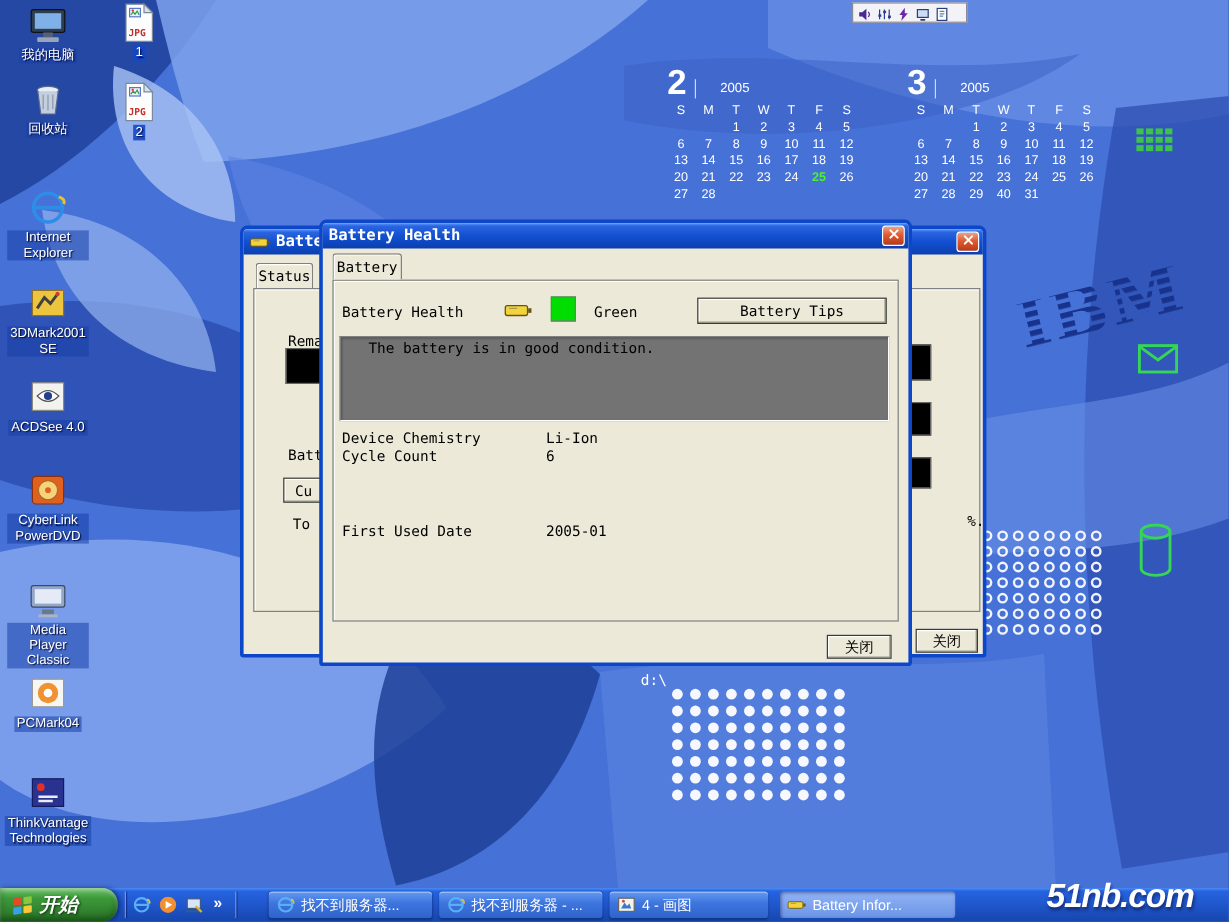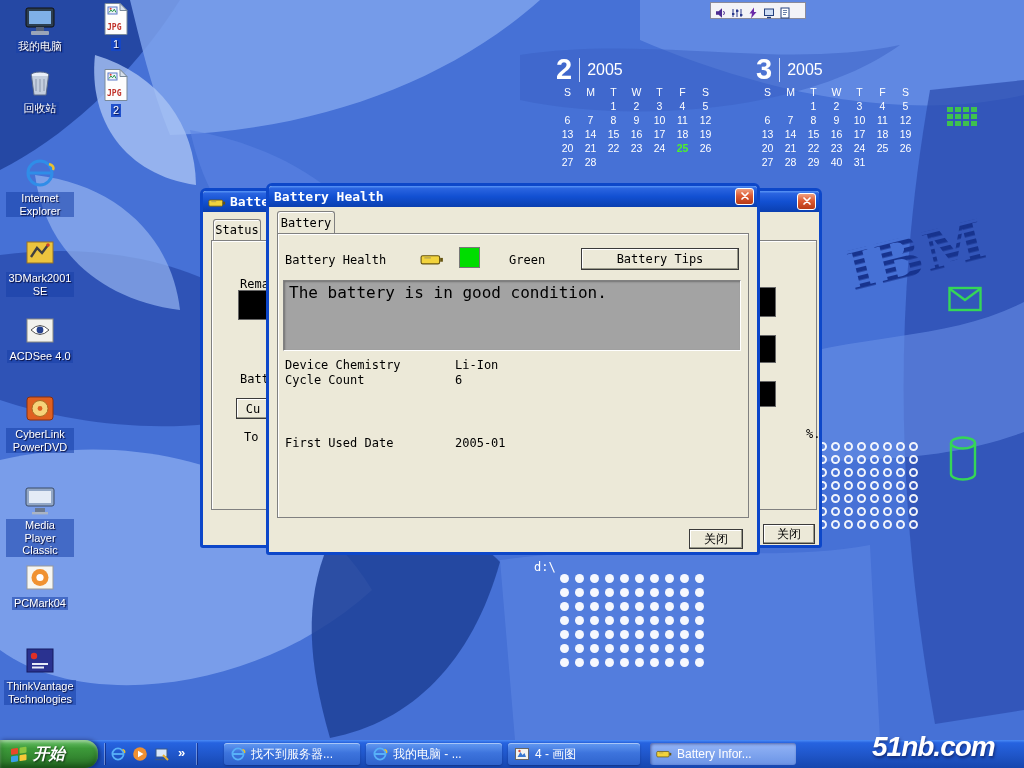--- a/index.html
+++ b/index.html
@@ -15,21 +15,21 @@
   .dicon .ig svg{width:100%;height:100%}
   .dicon .fg{width:28px;height:34px}
   .dicon .lbl{font-size:11px;color:#fff;text-align:center;line-height:1.15;
     background:rgba(24,64,168,.55);padding:0 2px;text-shadow:1px 1px 1px rgba(0,0,40,.9)}
   .dicon .lbl.sel{background:rgba(20,70,200,.9)}
 
   
   .calendar{position:absolute;color:#fff;width:172px;z-index:2}
   .cal-header{display:flex;align-items:flex-end;height:28px;margin-bottom:4px}
   .cal-month{font-size:29px;font-weight:bold;line-height:.9}
-  .cal-year{font-size:16px;margin-left:7px;padding-left:7px;border-left:1px solid #cdd9f5;line-height:1.5}
+  .cal-year{font-size:11px;margin-left:7px;padding-left:20px;border-left:1px solid #cdd9f5;line-height:1.5}
   .cal-grid{display:grid;grid-template-columns:repeat(7,23px);grid-auto-rows:14px;font-size:10.5px;text-align:center}
   .cal-cell.today{color:#4cf02c;font-weight:bold}
 
   
   .xpwin{position:absolute;border:3px solid #0d47c9;border-radius:6px 6px 3px 3px;background:#ece9d8}
   .titlebar{position:absolute;left:0;right:0;top:0;height:21px;border-radius:3px 3px 0 0;
     background:linear-gradient(180deg,#5a96f6 0%,#2a64e0 12%,#1250d2 50%,#0a3fb0 100%);
     display:flex;align-items:center;gap:4px;color:#fff;
     font:bold 13px "DejaVu Sans Mono",monospace;padding:0 5px;overflow:hidden}
   .closebtn{position:absolute;top:2px;right:3px;width:19px;height:17px;border-radius:3px;border:1px solid #fff;
@@ -38,23 +38,23 @@
   .closebtn svg{width:10px;height:10px}
   .winbody{position:absolute;left:0;right:0;top:21px;bottom:0}
   .tab{position:absolute;background:#ece9d8;border:1px solid #808080;border-bottom:none;border-radius:3px 3px 0 0;
     box-shadow:inset 1px 1px 0 #fff;display:flex;align-items:center;justify-content:center;z-index:2;
     font-family:"DejaVu Sans Mono",monospace;font-size:12px}
   .tabpage{position:absolute;border:1px solid #808080;box-shadow:inset 1px 1px 0 #fff;background:#ece9d8}
   .btn{position:absolute;background:#ece9d8;border:1px solid #3a3a3a;
     box-shadow:inset -1px -1px 0 #9a9a8a,inset 1px 1px 0 #fff;
     font-family:"DejaVu Sans Mono",monospace;font-size:12px;color:#000;
     display:flex;align-items:center;justify-content:center;white-space:nowrap}
-  .sunken{position:absolute;background:#a3a3a3;border:1px solid #808080;border-right-color:#fff;border-bottom-color:#fff;
-    box-shadow:inset 1px 1px 2px rgba(0,0,0,.3);padding:2px 5px;
-    font-family:"DejaVu Sans Mono",monospace;font-size:16px}
+  .sunken{position:absolute;background:#737373;border:1px solid #808080;border-right-color:#fff;border-bottom-color:#fff;
+    box-shadow:inset 1px 1px 2px rgba(0,0,0,.3);padding:2px 23px;
+    font-family:"DejaVu Sans Mono",monospace;font-size:12px}
   .blackbox{position:absolute;background:#000;border:1px solid #666}
   .bh-row{display:flex;height:15px;align-items:center}
   .bh-l{width:170px}
   .bh-l,.bh-v{font-family:"DejaVu Sans Mono",monospace;font-size:12px;color:#000;white-space:nowrap}
 
   
   .dot{position:absolute;border-radius:50%;border:2px solid rgba(255,255,255,.92);background:transparent}
   .dot.fill{background:#fff;border:none;opacity:.95}
   #toolbar-tr{position:absolute;left:710px;top:2px;width:96px;height:17px;background:#f3f3f7;
     border:1px solid #8a8a9a;display:flex;align-items:center;gap:4px;padding:1px 4px;z-index:5}
@@ -561,21 +561,21 @@
         <span>Battery</span>
       </div>
       <div class="tabpage" style="left:8px;top:26px;width:472px;height:285px"></div>
       <div class="mono abs" style="left:16px;top:46px;z-index:3">Battery Health</div>
       <span class="abs" style="left:151px;top:45px;width:24px;height:14px;z-index:3"><svg viewBox="0 0 22 12">
             <rect x="1" y="2.5" width="17" height="7.5" rx="1.5" fill="#f2d33c" stroke="#665510"></rect>
             <rect x="18.5" y="4.5" width="2.5" height="3.5" fill="#665510"></rect>
             <path d="M4 4.5 h6" stroke="#aa9955"></path>
           </svg></span>
       <div class="abs" id="bh-status-swatch" style="left: 190px; top: 40px; width: 21px; height: 21px; border: 1px solid rgb(119, 119, 119); z-index: 3; background: rgb(0, 221, 0);"></div>
-      <div class="mono abs" style="left:240px;top:46px;z-index:3">Green</div>
+      <div class="mono abs" style="left:226px;top:46px;z-index:3">Green</div>
       <div class="btn" style="left:312px;top:41px;width:158px;height:22px;z-index:3">
         <span>Battery Tips</span>
       </div>
       <div class="sunken" style="left:14px;top:73px;width:458px;height:71px;z-index:3">
         <span>The battery is in good condition.</span>
       </div>
       <div id="bh-rows" class="abs" style="left:16px;top:150px;width:445px;z-index:3">
           <div class="bh-row">
             <span class="bh-l">Device Chemistry</span>
             <span class="bh-v">Li-Ion</span>
@@ -632,21 +632,21 @@
               <path d="M12.5 3.5 q3 1 2 3.5" stroke="#e8c030" stroke-width="1.4" fill="none"></path>
             </svg></span>
           <span class="tbl">找不到服务器...</span>
         </div>
         <div class="taskbtn" style="left: 366px; width: 136px;">
           <span class="tbi"><svg viewBox="0 0 16 16">
               <circle cx="8" cy="8" r="5.6" fill="none" stroke="#57b0f8" stroke-width="1.8"></circle>
               <path d="M2.5 8 h11" stroke="#57b0f8" stroke-width="1.8"></path>
               <path d="M12.5 3.5 q3 1 2 3.5" stroke="#e8c030" stroke-width="1.4" fill="none"></path>
             </svg></span>
-          <span class="tbl">我的电脑 - ...</span>
+          <span class="tbl">找不到服务器 - ...</span>
         </div>
         <div class="taskbtn" style="left: 508px; width: 132px;">
           <span class="tbi"><svg viewBox="0 0 16 16">
               <rect x="1.5" y="2.5" width="13" height="11" fill="#f4f4ef" stroke="#666"></rect>
               <path d="M3.5 11 L6.5 6 L8.5 9 L10.5 7 L12 11 Z" fill="#3a78d0"></path>
               <circle cx="5.5" cy="5" r="1.2" fill="#d84a3a"></circle>
             </svg></span>
           <span class="tbl">4 - 画图</span>
         </div>
         <div class="taskbtn active" style="left: 650px; width: 146px;">

